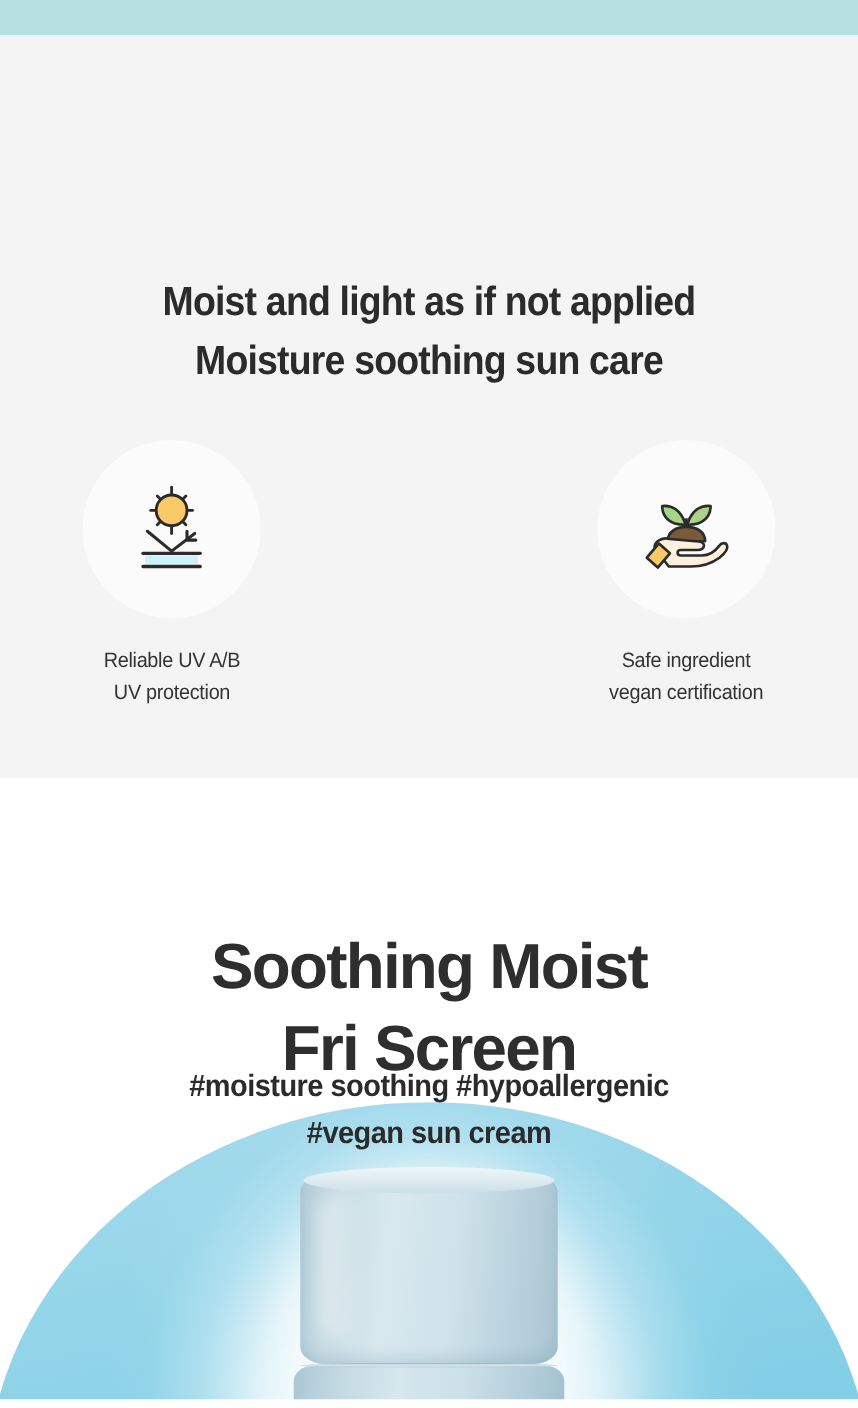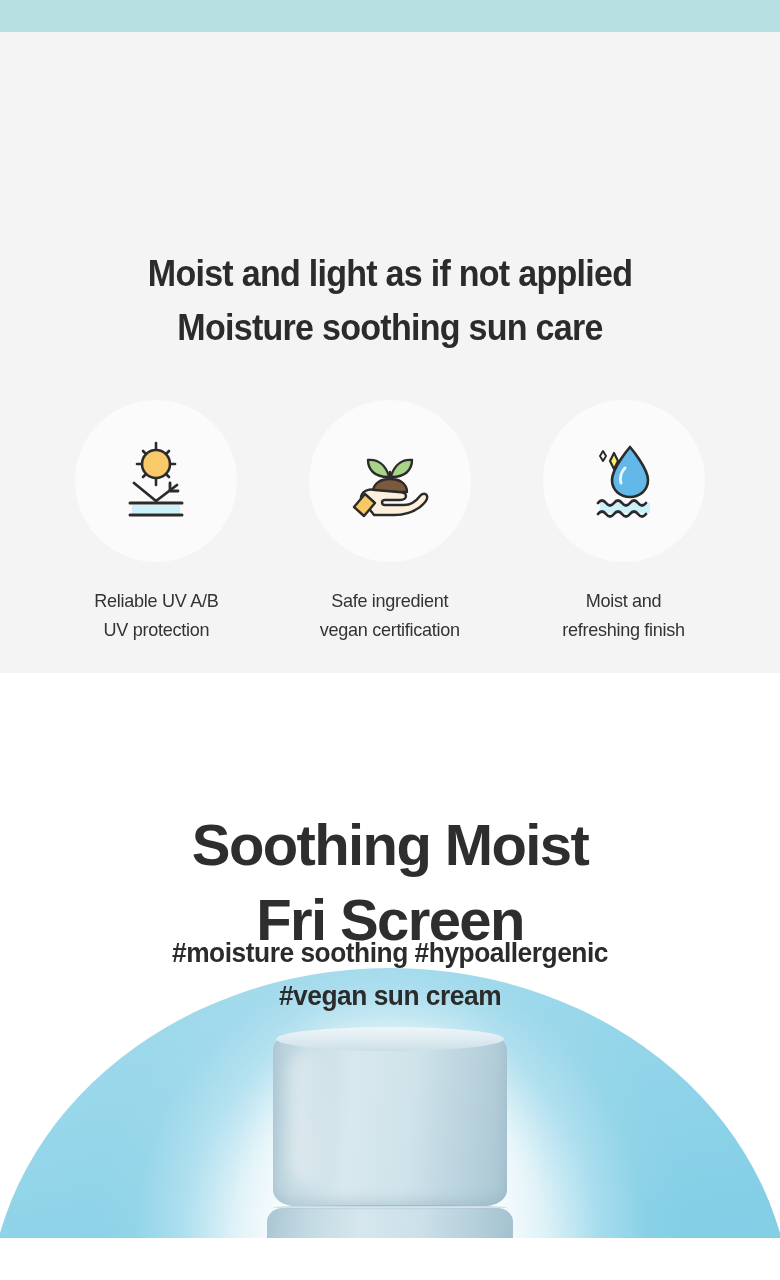--- a/index.html
+++ b/index.html
@@ -99,21 +99,21 @@
     line-height: 29px;
     color: #333333;
     letter-spacing: -0.3px;
     transform: scaleX(0.95);
   }
   .feature-caption .cap2 { display: block; }
 
   
   .section-hero {
     position: absolute;
-    top: 673px; left: 0;
+    top: 707px; left: 0;
     width: 780px;
     height: 565px;
     background: #ffffff;
     overflow: hidden;
   }
 
   
   .hero-orb {
     position: absolute;
     left: -12px;
@@ -316,42 +316,20 @@
               <path d="M10 72 L21 59 L31 68 L20 81 Z" fill="#f7c964" stroke="#2b2b2b" stroke-width="2.4" stroke-linejoin="round"></path>
             </svg>
           </span>
         </div>
         <div class="feature-caption">
           <span>Safe ingredient</span>
           <span class="cap2">vegan certification</span>
         </div>
       </div>
 
-      <div class="feature">
-        <div class="feature-circle">
-          <span>
-            <svg class="icon-svg" width="92" height="92" viewBox="0 0 92 92">
-
-              <path d="M52 12 C52 12 70 33 70 45 C70 55 62 62 52 62 C42 62 34 55 34 45 C34 33 52 12 52 12 Z" fill="#62b8e8" stroke="#2b2b2b" stroke-width="2.6" stroke-linejoin="round"></path>
-              <path d="M43 48 C41 42 44 36 47 33" fill="none" stroke="#ffffff" stroke-width="3" stroke-linecap="round" opacity="0.85"></path>
-
-              <path d="M36 18 L40 26 L36 34 L32 26 Z" fill="#f6ef6a" stroke="#2b2b2b" stroke-width="2.2" stroke-linejoin="round"></path>
-              <path d="M25 16 L28 21 L25 26 L22 21 Z" fill="#ffffff" stroke="#2b2b2b" stroke-width="2" stroke-linejoin="round"></path>
-
-              <rect x="22" y="68" width="50" height="10" fill="#ccf1fb"></rect>
-              <path d="M20 68 q4 -5 8 0 t8 0 t8 0 t8 0 t8 0 t8 0" fill="none" stroke="#2b2b2b" stroke-width="2.8" stroke-linecap="round"></path>
-              <path d="M20 79 q4 -5 8 0 t8 0 t8 0 t8 0 t8 0 t8 0" fill="none" stroke="#2b2b2b" stroke-width="2.8" stroke-linecap="round"></path>
-            </svg>
-          </span>
-        </div>
-        <div class="feature-caption">
-          <span>Moist and</span>
-          <span class="cap2">refreshing finish</span>
-        </div>
-      </div>
 
     </div>
   </section>
 
   <section class="section-hero">
 
     <div class="hero-orb"></div>
 
     <h2 class="hero-title">
       <span class="t1">Soothing Moist</span>

